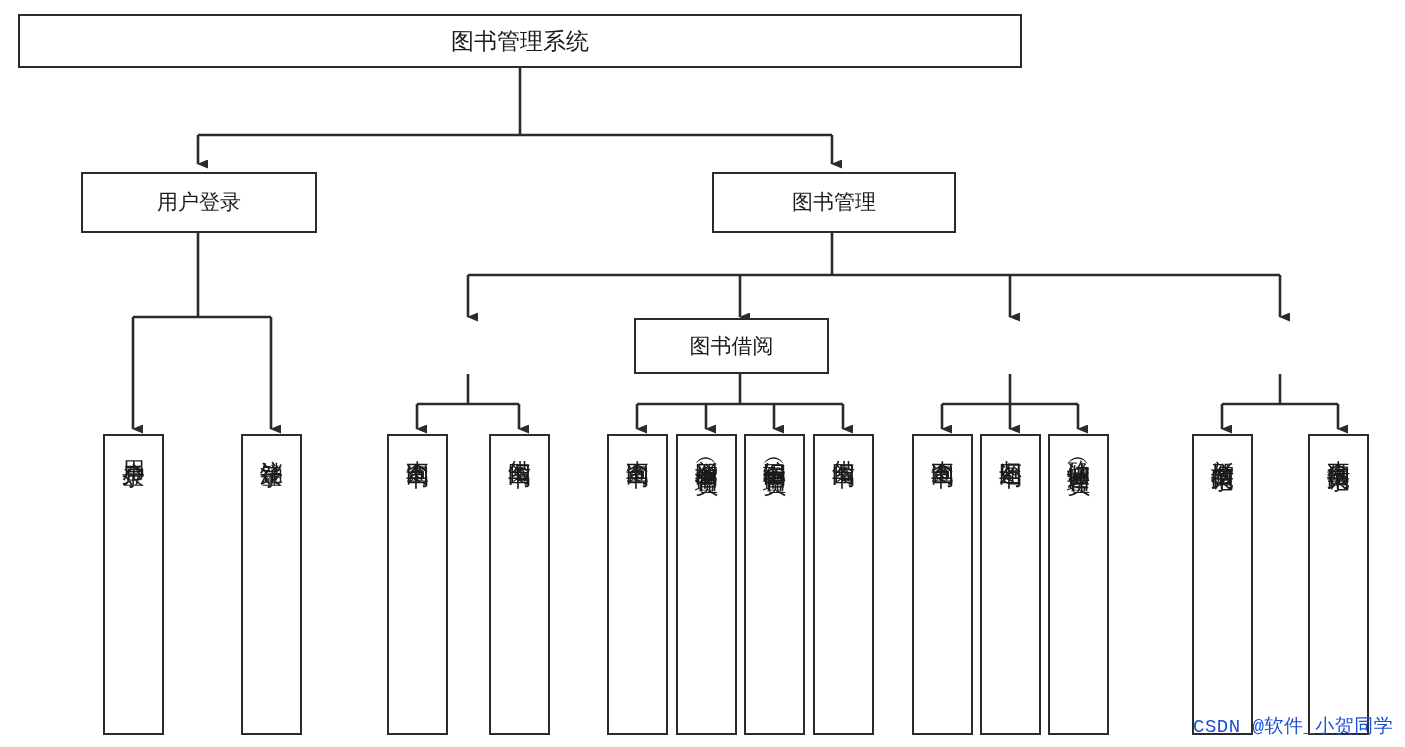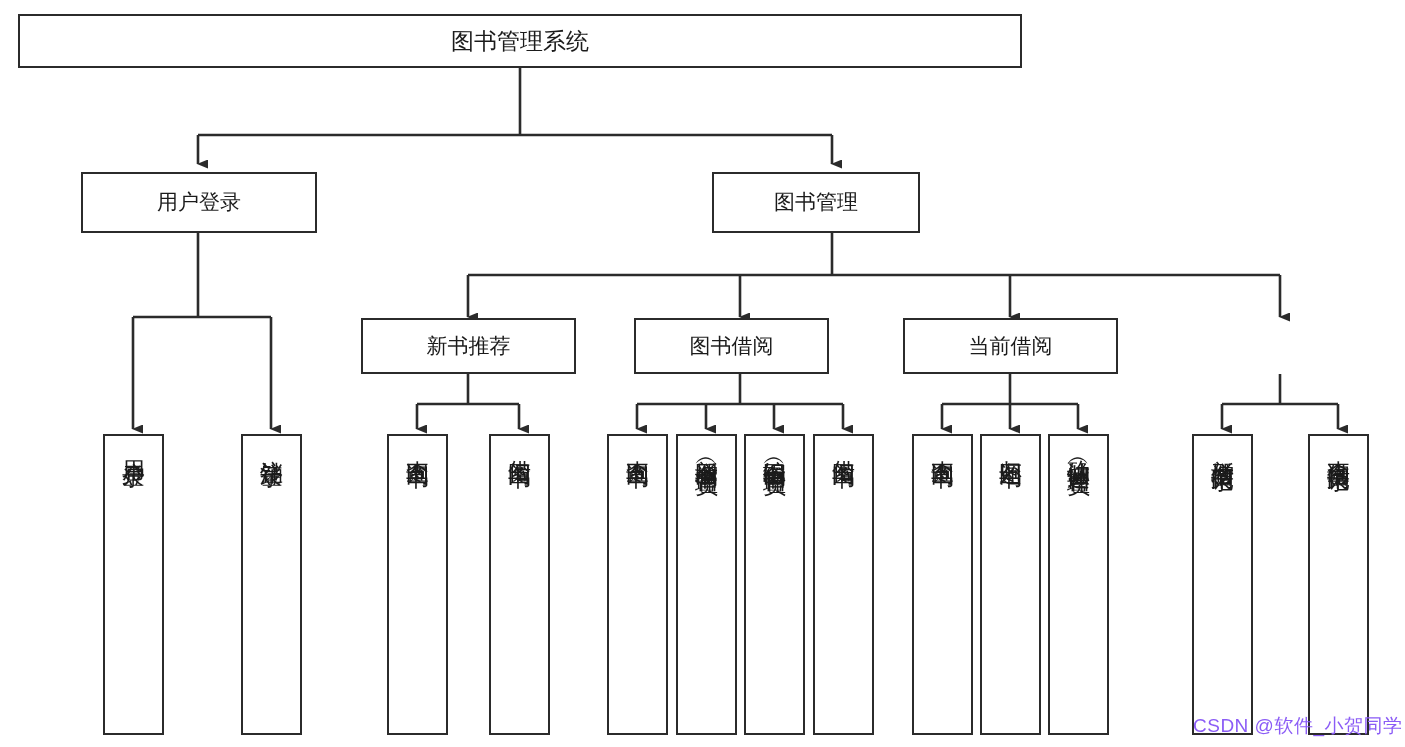--- a/index.html
+++ b/index.html
@@ -56,24 +56,25 @@
     writing-mode: vertical-rl;
     text-orientation: upright;
     font-size: 23px;
     letter-spacing: 2px;
     line-height: 1;
     white-space: nowrap;
   }
   .watermark {
     position: absolute;
     font-size: 19px;
-    color: #8b5cf6;
+    color: #1d4ed8;
     white-space: nowrap;
     z-index: 5;
     letter-spacing: 0.5px;
+    font-family: Liberation Mono, monospace;
   }
 </style>
 </head>
 <body>
 
 <div id="canvas">
 
   <svg id="wires" viewBox="0 0 1405 747" xmlns="http://www.w3.org/2000/svg">
     <defs>
       <marker id="arr" markerWidth="9" markerHeight="11" refX="4.5" refY="10" orient="auto" markerUnits="userSpaceOnUse">
@@ -124,32 +125,26 @@
     </g>
   </svg>
 
   <div class="node root" style="left:18px; top:14px; width:1004px; height:54px;">
     <span class="lbl">图书管理系统</span>
   </div>
 
   <div class="node branch" style="left:81px; top:172px; width:236px; height:61px;">
     <span class="lbl">用户登录</span>
   </div>
-  <div class="node branch" style="left:712px; top:172px; width:208px; height:61px;">
+  <div class="node branch" style="left:712px; top:172px; width:244px; height:61px;">
     <span class="lbl">图书管理</span>
   </div>
 
-  <div class="node branch" style="left:361px; top:318px; width:215px; height:56px;">
-    <span class="lbl">新书推荐</span>
-  </div>
   <div class="node branch" style="left:634px; top:318px; width:195px; height:56px;">
     <span class="lbl">图书借阅</span>
-  </div>
-  <div class="node branch" style="left:903px; top:318px; width:215px; height:56px;">
-    <span class="lbl">当前借阅</span>
   </div>
 
   <div class="node leaf" style="left:103px; top:434px; width:61px; height:301px;">
     <span class="lbl">用户登录</span>
   </div>
   <div class="node leaf" style="left:241px; top:434px; width:61px; height:301px;">
     <span class="lbl">注销登录</span>
   </div>
 
   <div class="node leaf" style="left:387px; top:434px; width:61px; height:301px;">

